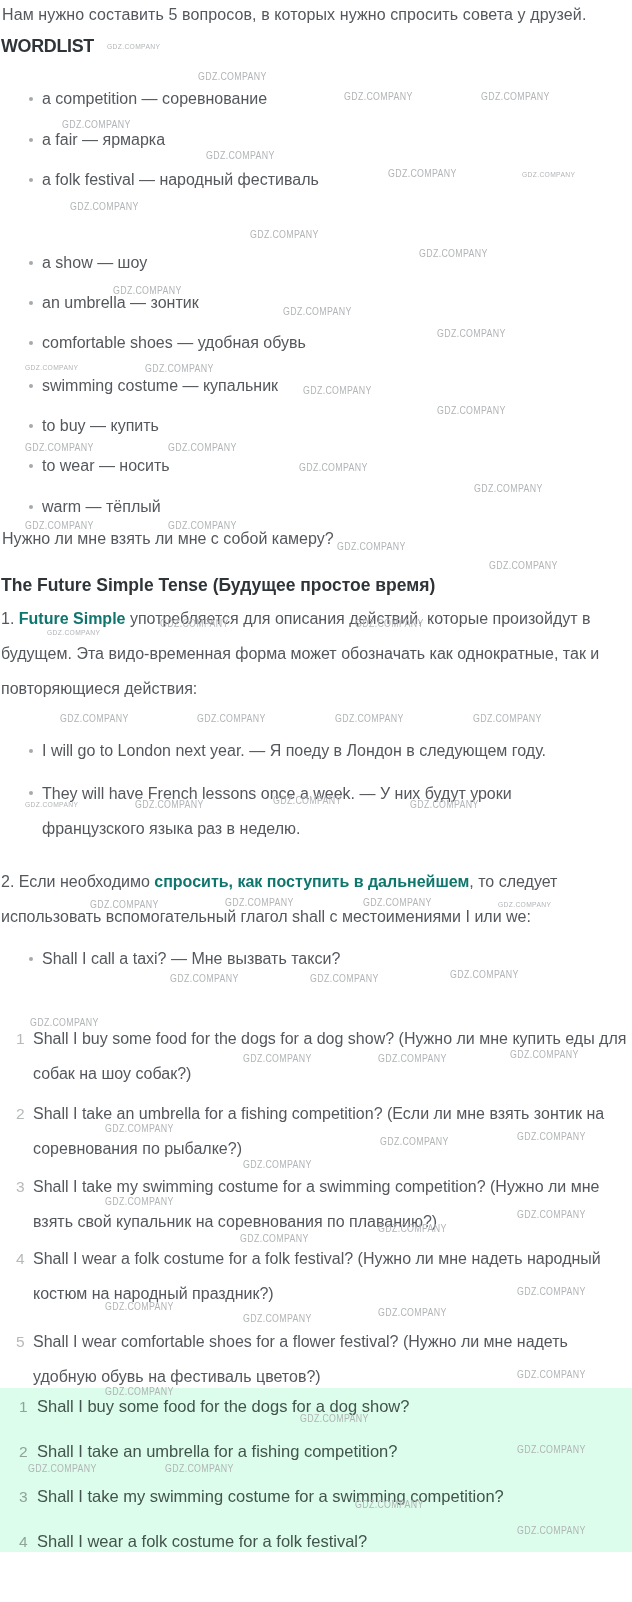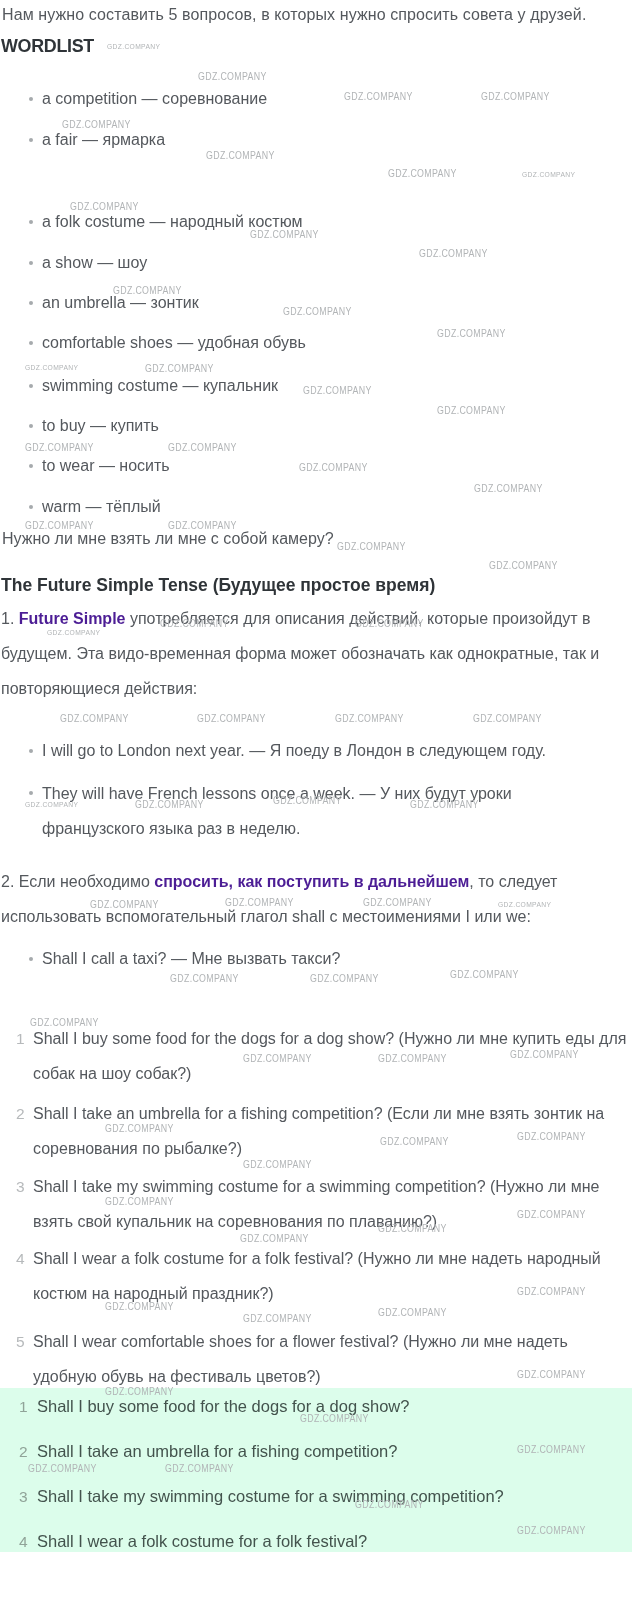--- a/index.html
+++ b/index.html
@@ -15,21 +15,21 @@
               letter-spacing:-.3px; transform:scaleX(.94); transform-origin:left top; }
   .bullet { left:8px; white-space:nowrap; line-height:18px; }
   .dot { position:absolute; left:21px; top:7px; width:4px; height:4px; border-radius:50%; background:#a6aaad; }
   .btxt { display:block; padding-left:34px; }
   .bullet.wrap { white-space:normal; line-height:35px; }
   .bullet.wrap .btxt { width:590px; }
   .bullet.wrap .dot { top:15px; }
   .note { left:2px; top:530px; white-space:nowrap; }
   .g-head { left:1px; top:575px; font-size:17.5px; font-weight:bold; color:#2f3438; white-space:nowrap; }
   .para { left:1px; width:619px; line-height:35px; }
-  .para b, .g-head b { color:#4c1d95; }
+  .para b, .g-head b { color:#0f766e; }
   .nitem { left:0; width:632px; line-height:35px; }
   .nnum { position:absolute; left:16px; top:9px; line-height:18px; color:#b6b9bb; font-size:15.5px; }
   .ntxt { display:block; margin-left:33px; width:597px; }
   .answers { left:0; top:1388px; width:632px; height:214px; background:#dcfdeb; }
   .gitem { position:absolute; left:0; white-space:nowrap; line-height:18px; color:#43534d; font-size:16.5px; }
   .gnum { position:absolute; left:19px; top:1px; color:#90a398; font-size:15.5px; }
   .gtxt { display:block; padding-left:37px; }
   .wm {
     position:absolute; font-size:10.5px; color:#b1b4b6; white-space:nowrap;
     letter-spacing:.4px; transform:scaleX(.84); transform-origin:left top;
@@ -46,23 +46,23 @@
   <div class="abs wl-title">WORDLIST</div>
 
   <div class="abs bullet" style="top:90px">
       <span class="dot"></span>
       <span class="btxt">a competition — соревнование</span>
     </div>
   <div class="abs bullet" style="top:131px">
       <span class="dot"></span>
       <span class="btxt">a fair — ярмарка</span>
     </div>
-  <div class="abs bullet" style="top:213px">
-      <span class="dot"></span>
-      <span class="btxt">a folk costume — народный костюм</span>
+  <div class="abs bullet" style="top:171px">
+      <span class="dot"></span>
+      <span class="btxt">a folk festival — народный фестиваль</span>
     </div>
   <div class="abs bullet" style="top:254px">
       <span class="dot"></span>
       <span class="btxt">a show — шоу</span>
     </div>
   <div class="abs bullet" style="top:294px">
       <span class="dot"></span>
       <span class="btxt">an umbrella — зонтик</span>
     </div>
   <div class="abs bullet" style="top:377px">

